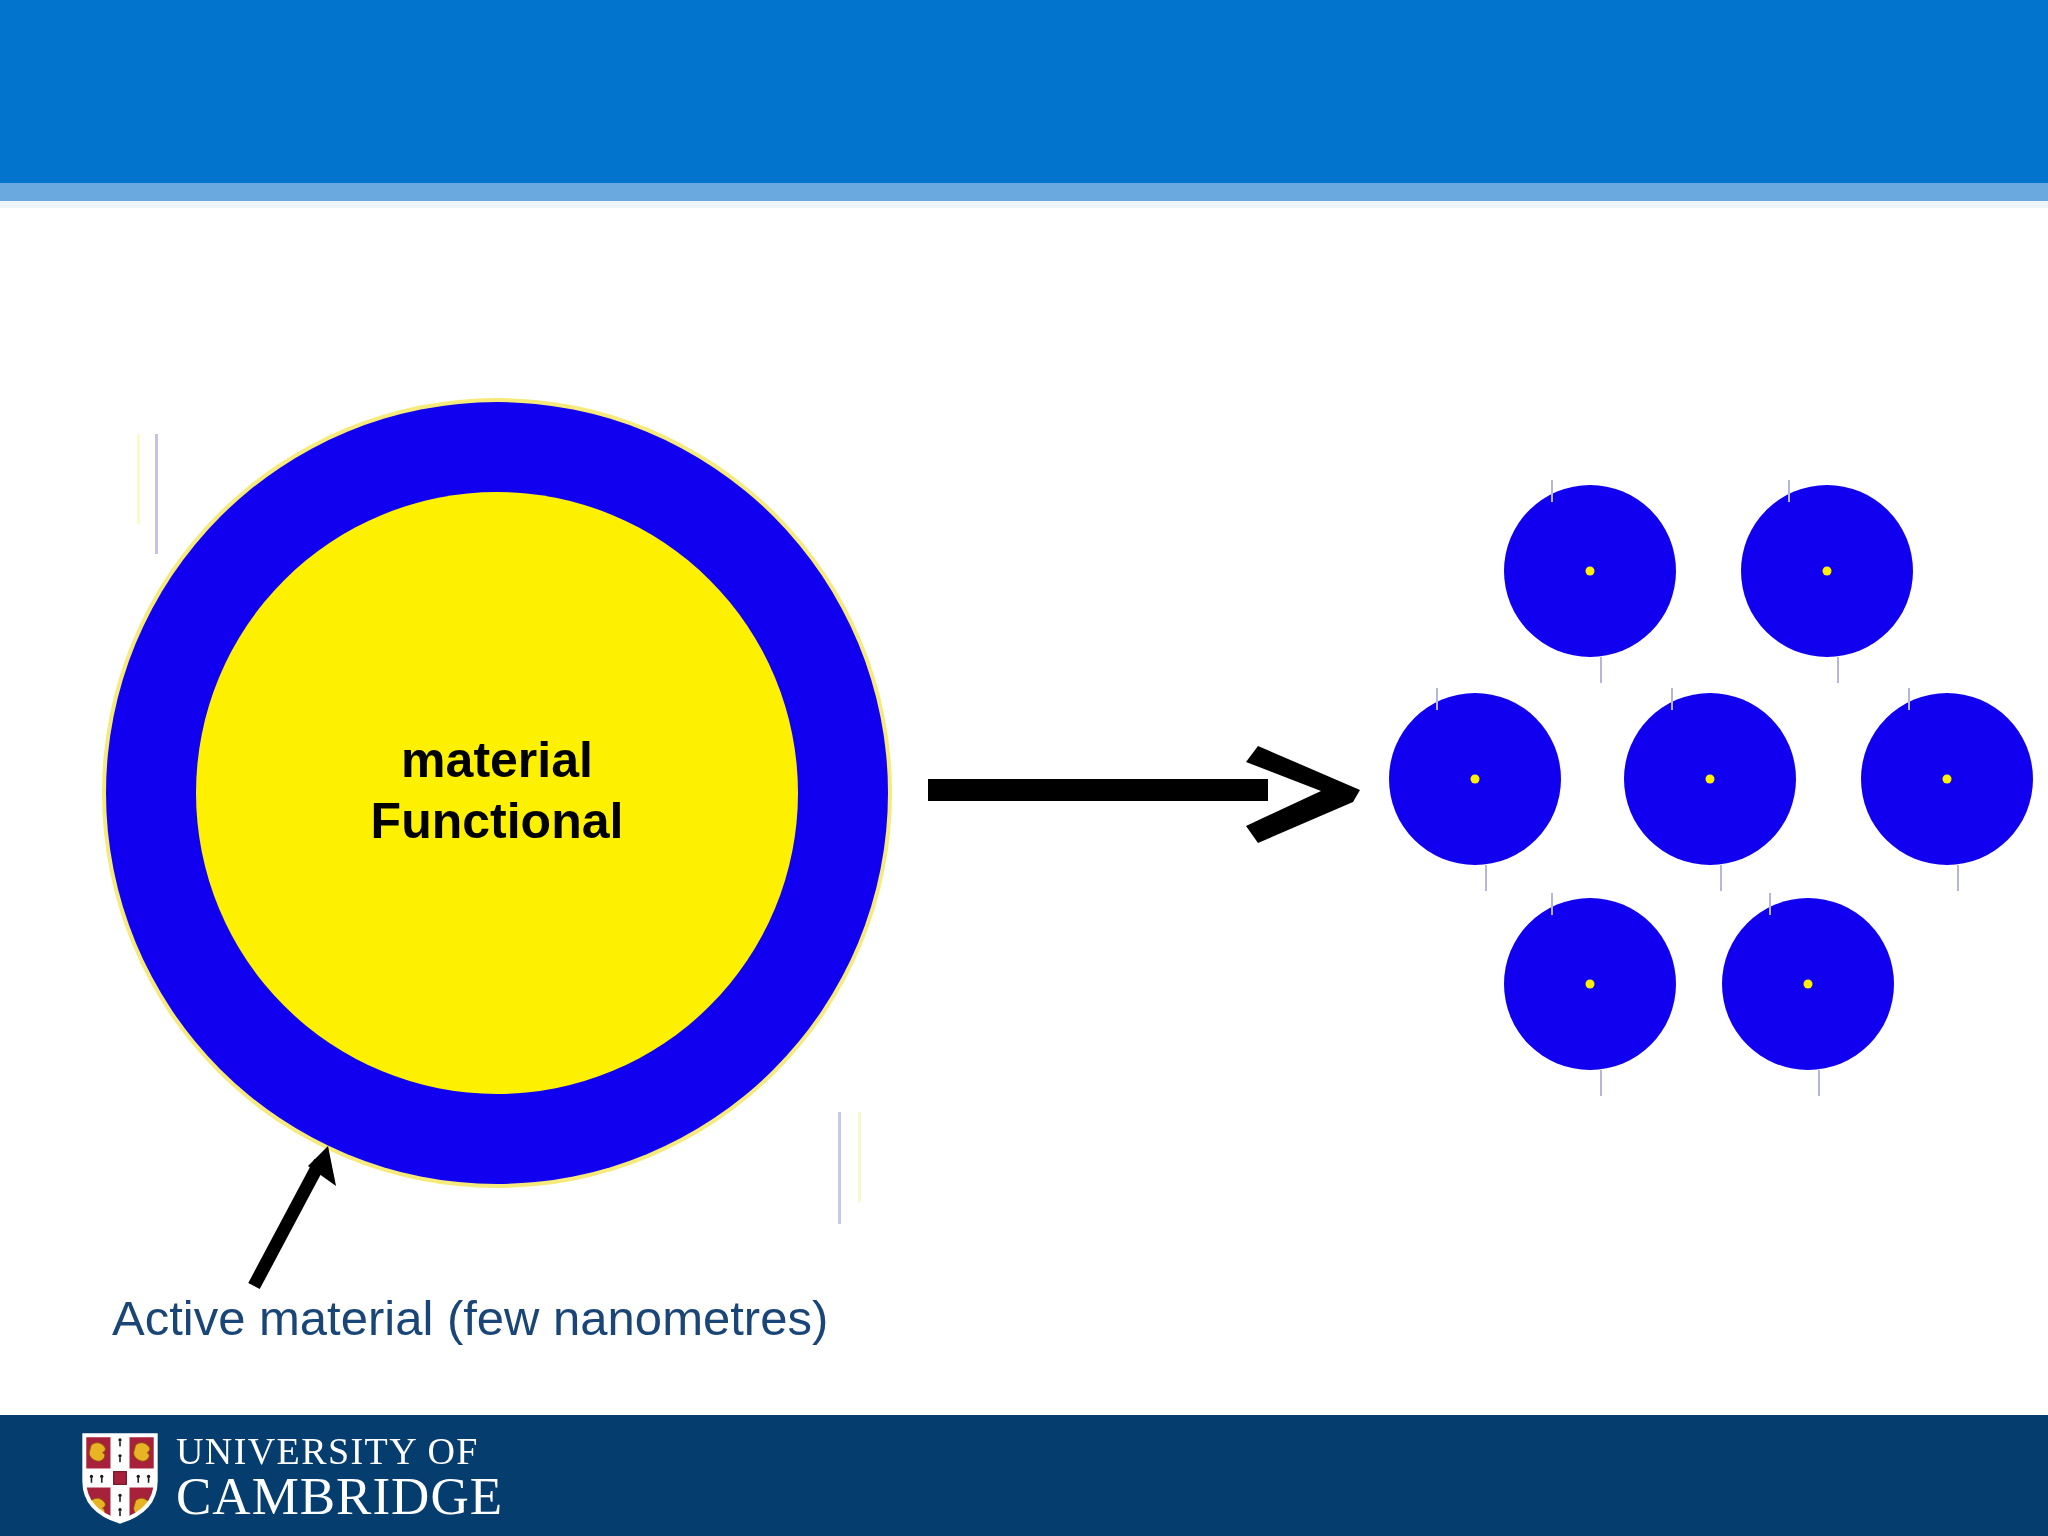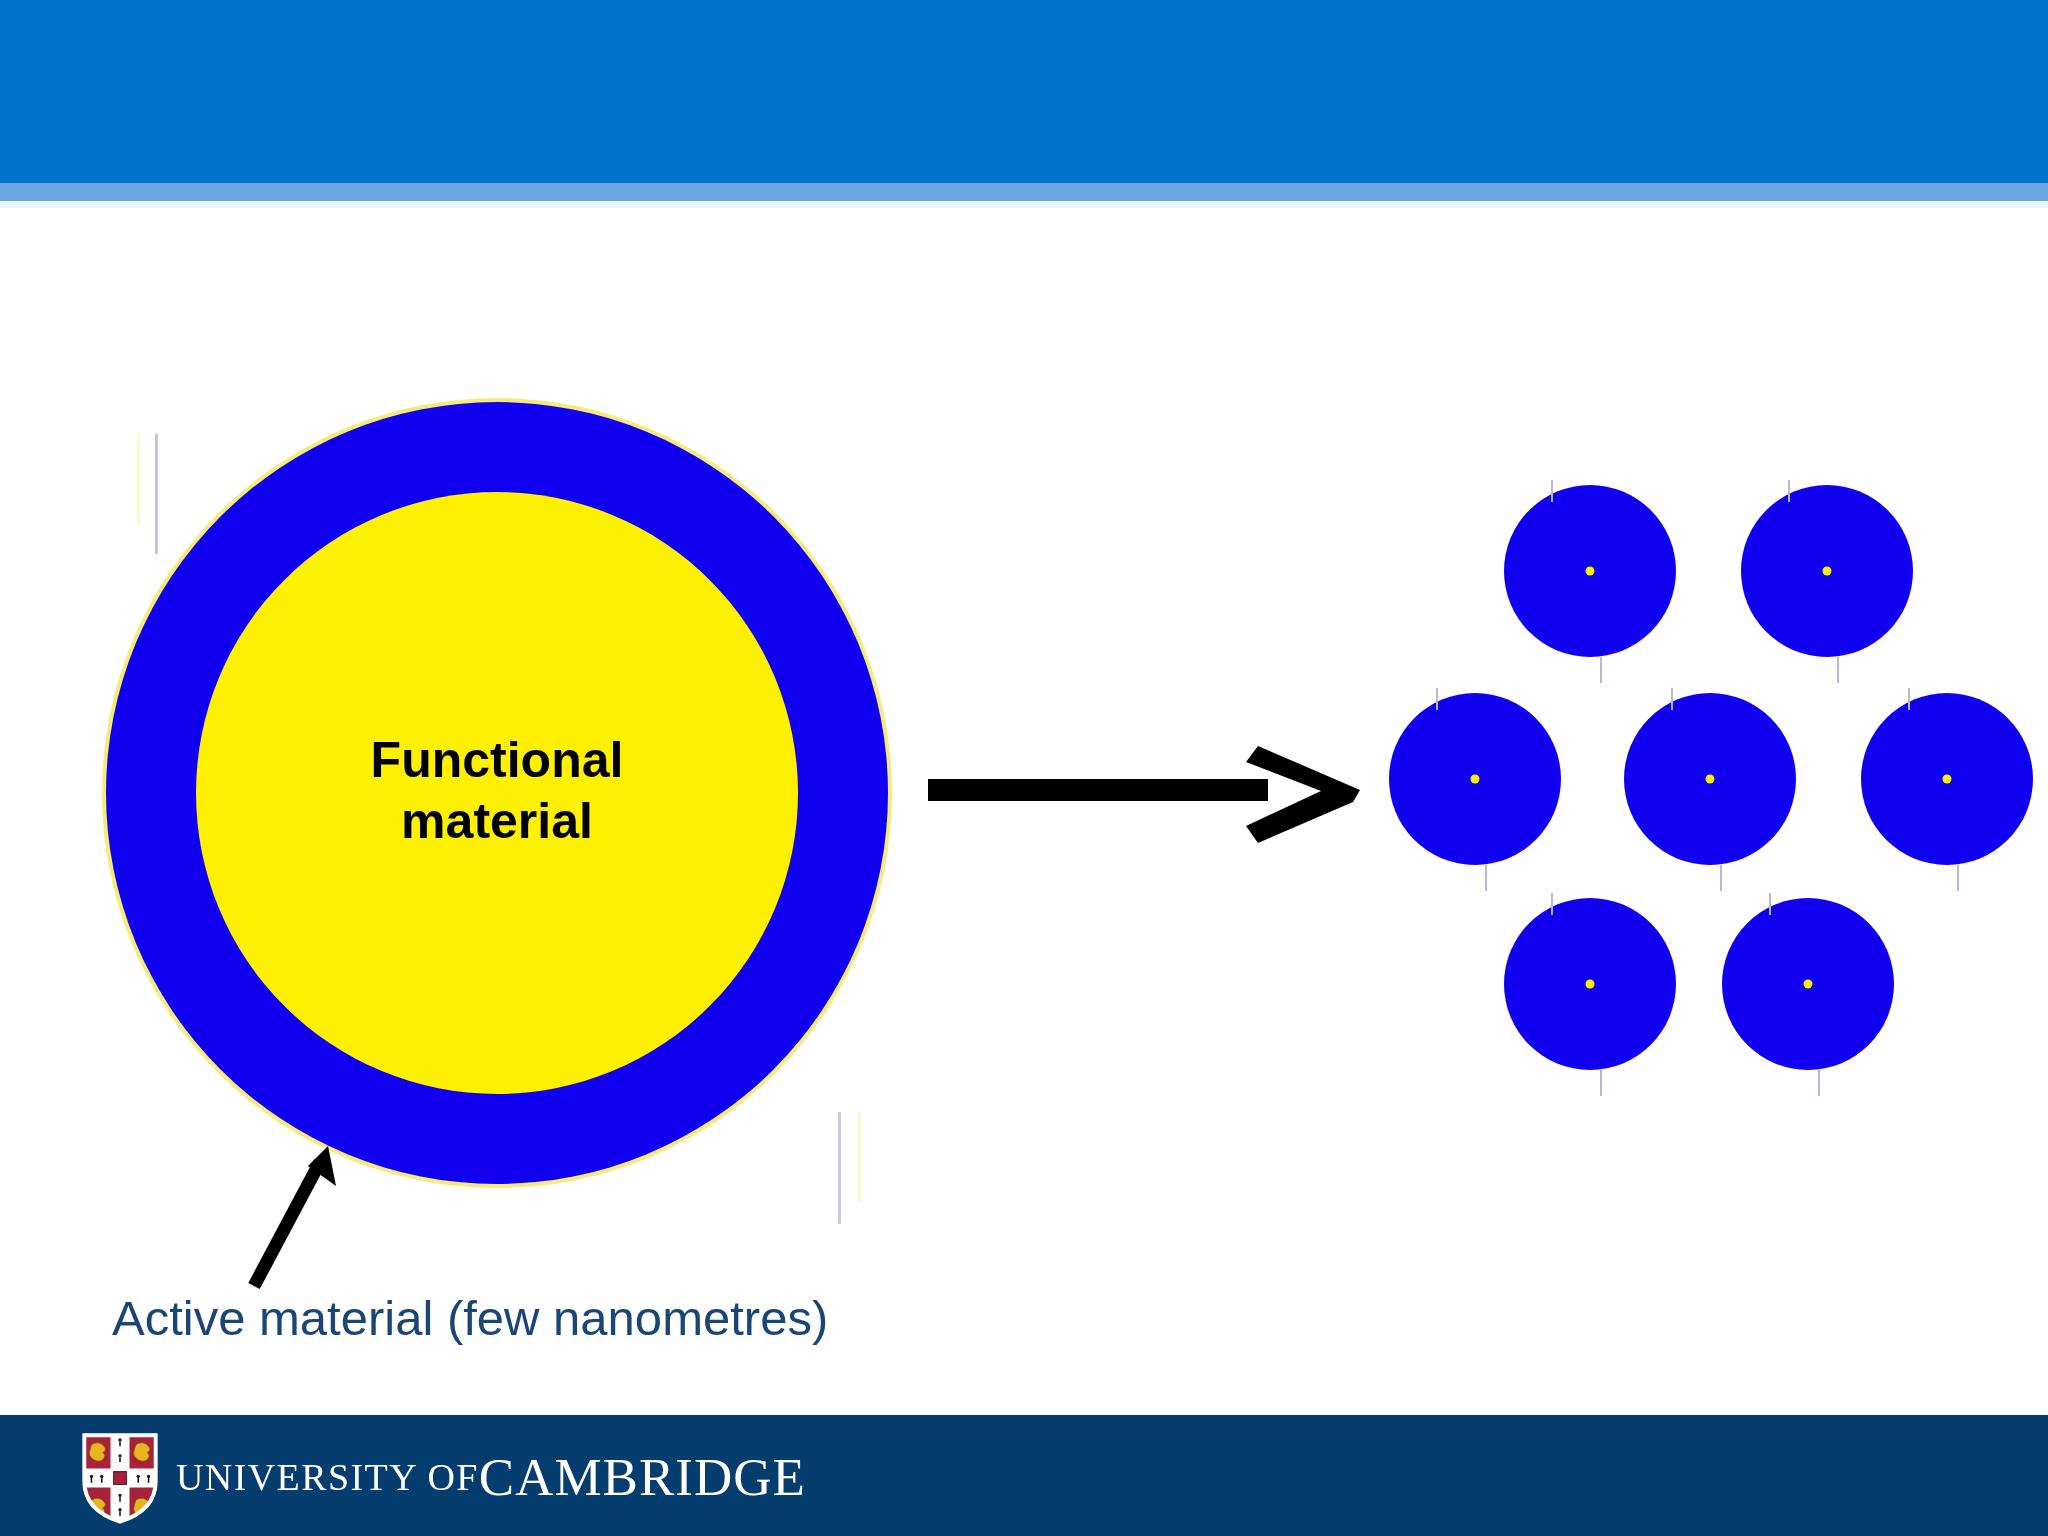--- a/index.html
+++ b/index.html
@@ -174,25 +174,25 @@
     align-items: center;
     gap: 16px;
   }
   .crest {
     width: 80px;
     height: 92px;
     flex: 0 0 auto;
   }
   .wordmark {
     display: flex;
+    flex-direction: column;
     justify-content: center;
     color: #ffffff;
     font-family: "Liberation Serif", serif;
     line-height: 0.98;
-    align-items: center;
   }
   .wordmark .l1 {
     font-size: 38px;
     letter-spacing: 1.4px;
   }
   .wordmark .l2 {
     font-size: 53px;
     letter-spacing: 1.0px;
   }
 </style>
@@ -206,22 +206,22 @@
   <div class="header-hairline"></div>
 
   <div class="artifact a1"></div>
   <div class="artifact a2"></div>
   <div class="artifact a3"></div>
   <div class="artifact a4"></div>
 
   <div class="core-outer"></div>
   <div class="core-inner"></div>
   <div class="core-label">
+    <div>material</div>
     <div>Functional</div>
-    <div>material</div>
   </div>
 
   <svg class="callout-arrow" viewBox="0 0 110 150">
     <path d="M 14 146 L 80 22" stroke="#000000" stroke-width="13" fill="none" stroke-linecap="butt"></path>
     <path d="M 88 6 L 96 46 L 68 26 Z" fill="#000000"></path>
   </svg>
   <div class="callout-label">Active material (few nanometres)</div>
 
   <svg class="nano-arrow" viewBox="0 0 440 110">
     <rect x="0" y="39" width="340" height="22" fill="#000000"></rect>

